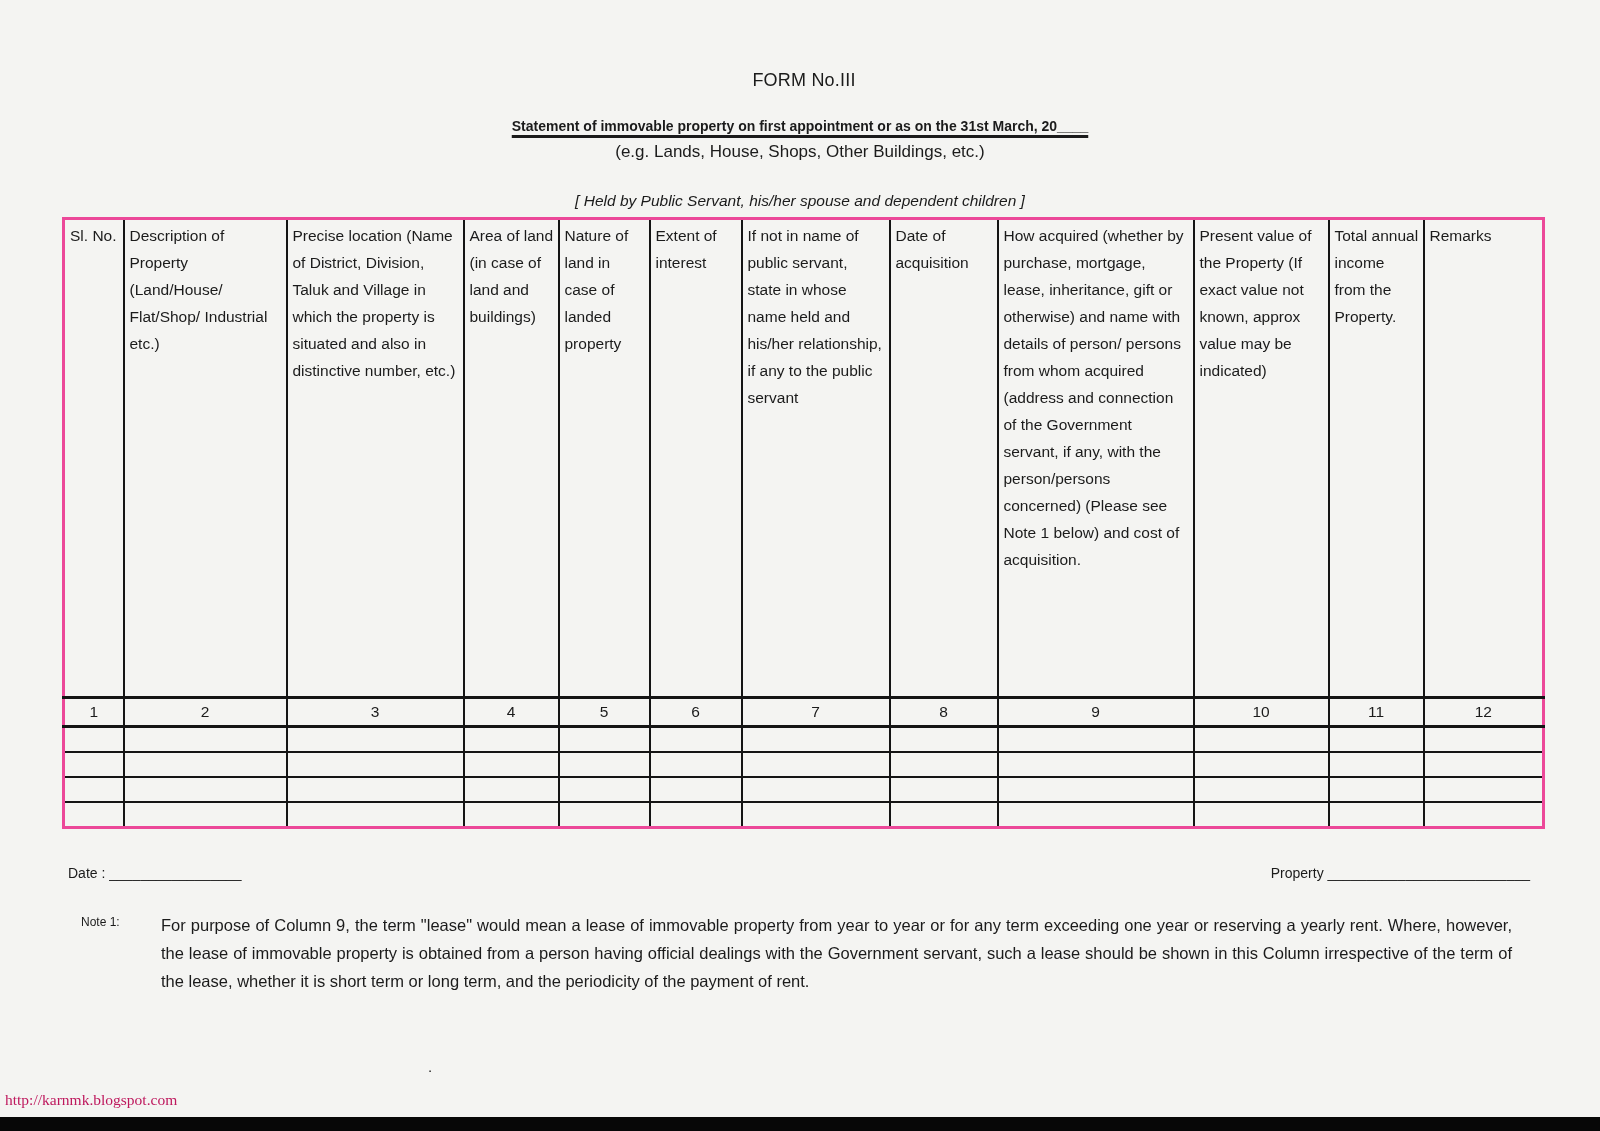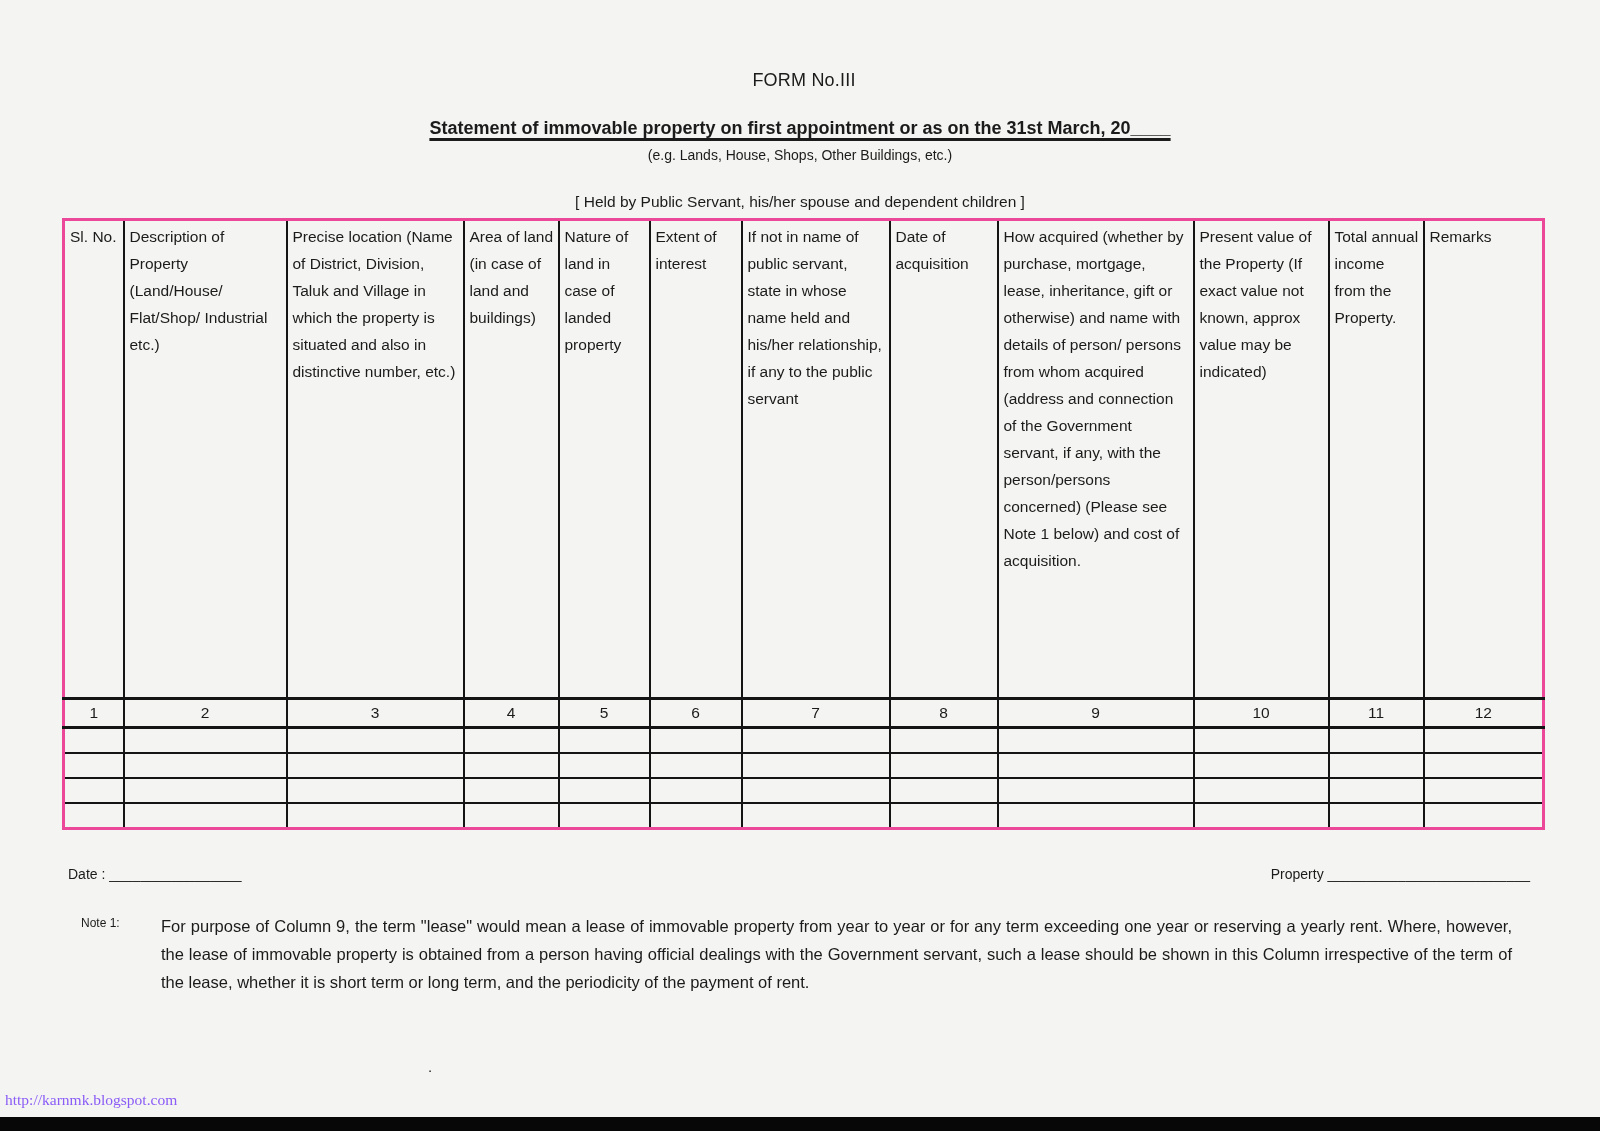--- a/index.html
+++ b/index.html
@@ -5,28 +5,28 @@
   html,body{margin:0;padding:0;}
   body{
     width:1600px;height:1131px;
     background:#f4f4f2;
     color:#1b1b1b;
     font-family:"Liberation Sans","DejaVu Sans",sans-serif;
     position:relative;overflow:hidden;
   }
   .center{text-align:center;}
   .form-no{padding-top:70px;font-size:18px;letter-spacing:0.2px;padding-left:8px;}
-  .title-line{margin-top:27px;font-size:18px;font-weight:bold;}
+  .title-line{margin-top:27px;font-size:14px;font-weight:bold;}
   .title-underline{
     text-decoration:underline;
     text-decoration-thickness:3px;
     text-underline-offset:4px;
   }
-  .subtitle{margin-top:8px;font-size:14px;}
-  .held-by{margin-top:30px;font-size:15.5px;}
+  .subtitle{margin-top:8px;font-size:17px;}
+  .held-by{margin-top:30px;font-size:15.5px;font-style:italic;}
 
   table.form-table{
     border-collapse:collapse;
     table-layout:fixed;
     width:1480px;
     margin:7px 0 0 62px;
     border:3px solid #ec4899;
   }
   table.form-table td{
     border:2px solid #141414;
@@ -57,21 +57,21 @@
     font-size:14px;
   }
   .note-row{display:flex;margin:30px 88px 0 65px;}
   .note-label{flex:none;width:80px;font-size:12px;padding-top:4px;margin-left:16px;}
   .note-body{flex:1;font-size:16.5px;line-height:28px;text-align:justify;}
 
   .speck{position:absolute;left:428px;top:1058px;font-size:15px;}
   .watermark{
     position:absolute;left:5px;bottom:22px;
     font-family:"Liberation Serif","DejaVu Serif",serif;
-    font-size:15.5px;color:#8b5cf6;
+    font-size:15.5px;color:#be185d;
   }
   .bottom-bar{
     position:absolute;left:0;bottom:0;
     width:100%;height:14px;background:#070707;
   }
 </style>
 </head>
 <body>
 
 <div class="center form-no">FORM No.III</div>

